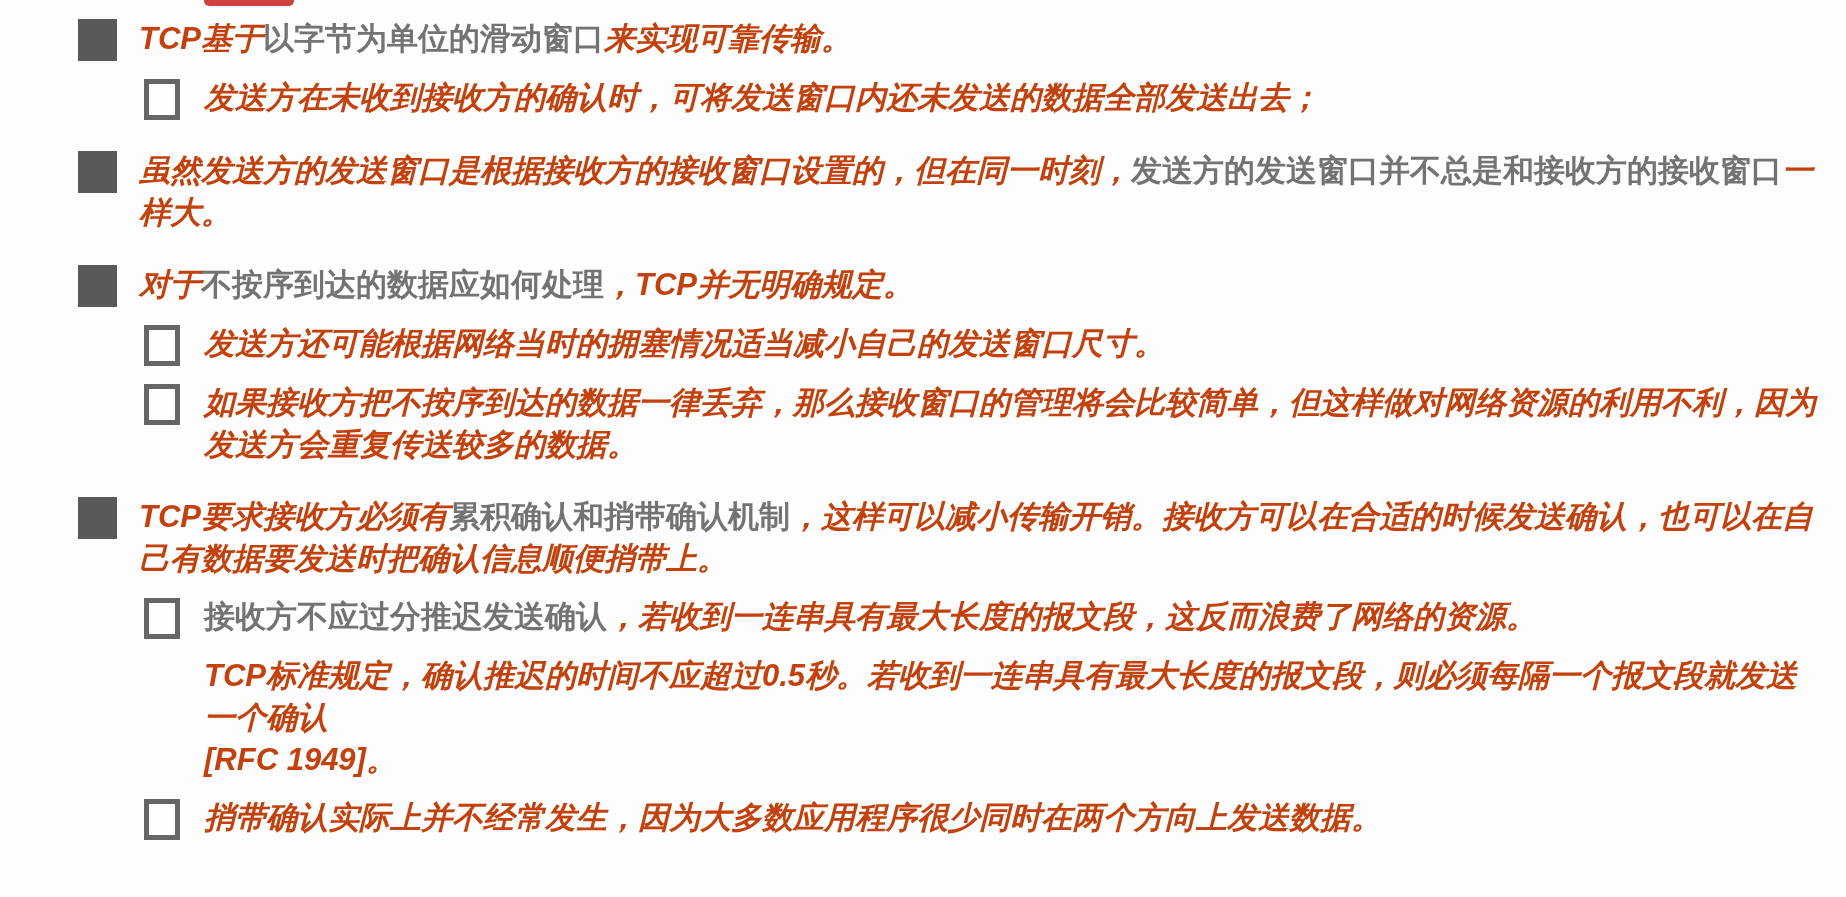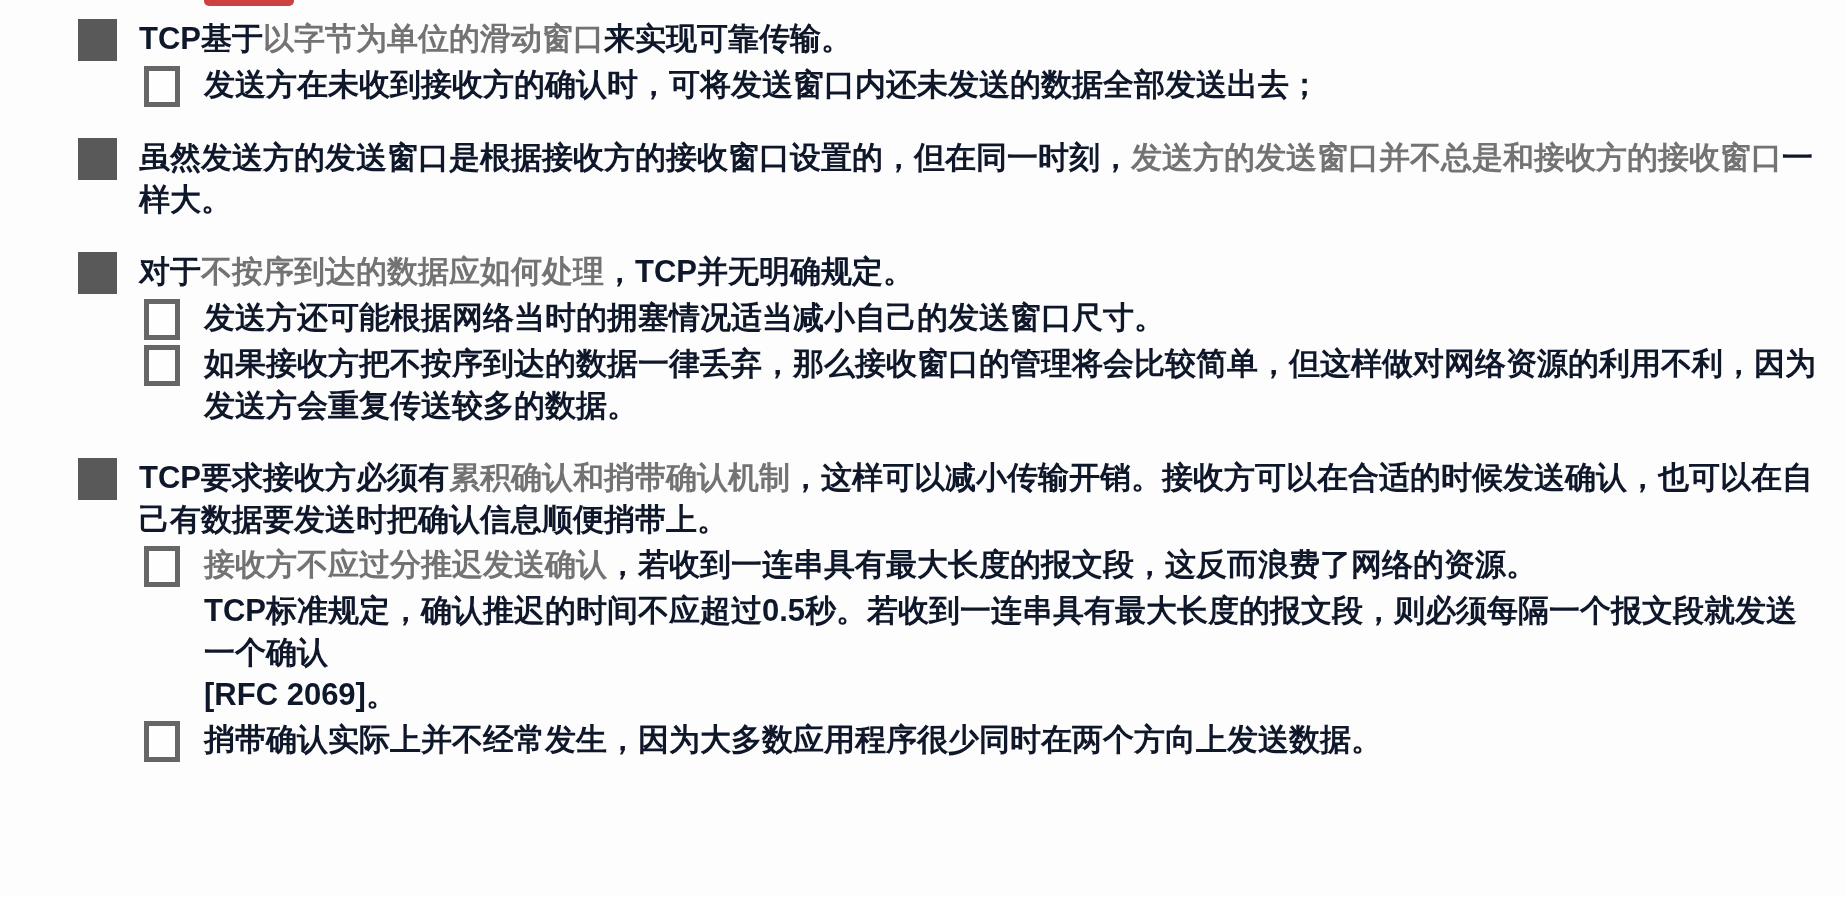--- a/index.html
+++ b/index.html
@@ -15,28 +15,28 @@
   .slide { position: relative; width: 100%; height: 100%; padding: 12px 24px 0 78px; }
   .top-remnant {
     position: absolute; left: 204px; top: 0;
     width: 90px; height: 6px;
     background: #c01111; opacity: .8;
     border-radius: 0 0 5px 5px;
   }
   .item { display: flex; align-items: flex-start; }
   .item.level-1 { margin-top: 30px; }
   .item.level-1.first { margin-top: 6px; }
-  .item.level-2 { margin-top: 3px; margin-left: 66px; }
+  .item.level-2 { margin-top: 16px; margin-left: 66px; }
   .marker { flex: 0 0 auto; }
   .filled-square { width: 39px; height: 42px; background: #595959; margin-right: 22px; margin-top: 1px; }
   .hollow-square { width: 36px; height: 41px; border: 5px solid #666; background: #fefefe; margin-right: 24px; margin-top: 2px; }
   .no-marker { width: 36px; height: 1px; margin-right: 24px; }
   .text { font-size: 31px; line-height: 42px; }
   .red { color: #737373; }
-  .normal { color: #0f172a; }
+  .normal { color: #c2410c; font-style: italic; }
 </style>
 </head>
 <body>
 
 <div class="slide">
   <div class="top-remnant"></div>
   <div id="content">
       <div class="item level-1 first">
         <span class="marker filled-square"></span>
         <div class="text"><span class="normal">TCP基于</span><span class="red">以字节为单位的滑动窗口</span><span class="normal">来实现可靠传输。</span></div>
@@ -64,20 +64,20 @@
       <div class="item level-1">
         <span class="marker filled-square"></span>
         <div class="text"><span class="normal">TCP要求接收方必须有</span><span class="red">累积确认和捎带确认机制</span><span class="normal">，这样可以减小传输开销。接收方可以在合适的时候发送确认，也可以在自己有数据要发送时把确认信息顺便捎带上。</span></div>
       </div>
       <div class="item level-2">
         <span class="marker hollow-square"></span>
         <div class="text"><span class="red">接收方不应过分推迟发送确认</span><span class="normal">，若收到一连串具有最大长度的报文段，这反而浪费了网络的资源。</span></div>
       </div>
       <div class="item level-2">
         <span class="marker no-marker"></span>
-        <div class="text"><span class="normal">TCP标准规定，确认推迟的时间不应超过0.5秒。若收到一连串具有最大长度的报文段，则必须每隔一个报文段就发送一个确认</span><br><span class="normal">[RFC 2069]。</span></div>
+        <div class="text"><span class="normal">TCP标准规定，确认推迟的时间不应超过0.5秒。若收到一连串具有最大长度的报文段，则必须每隔一个报文段就发送一个确认</span><br><span class="normal">[RFC 1949]。</span></div>
       </div>
       <div class="item level-2">
         <span class="marker hollow-square"></span>
         <div class="text"><span class="normal">捎带确认实际上并不经常发生，因为大多数应用程序很少同时在两个方向上发送数据。</span></div>
       </div>
     </div>
 </div>
 
 </body></html>

